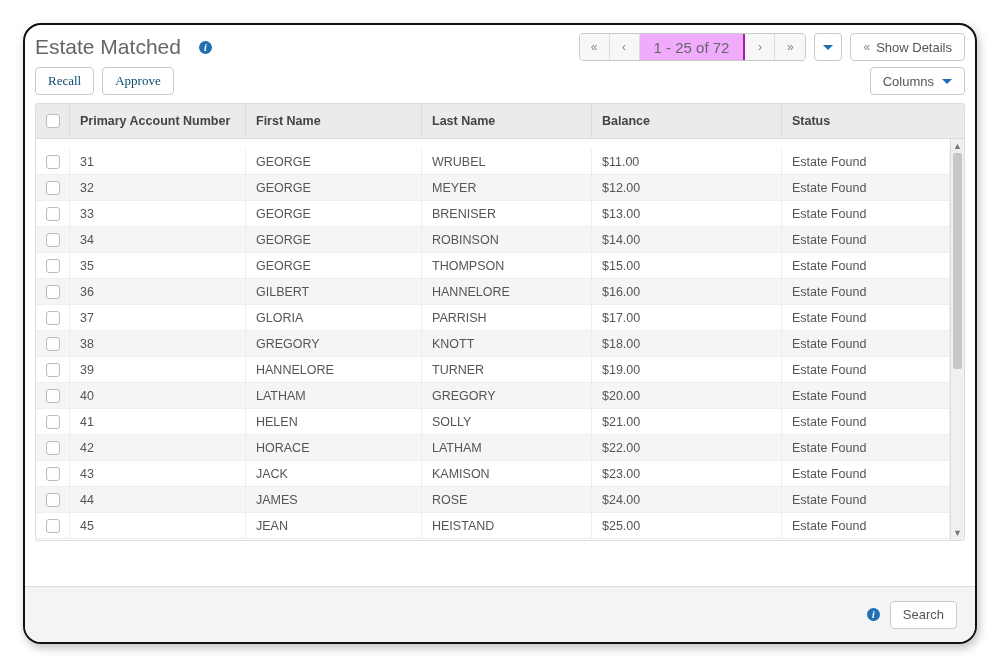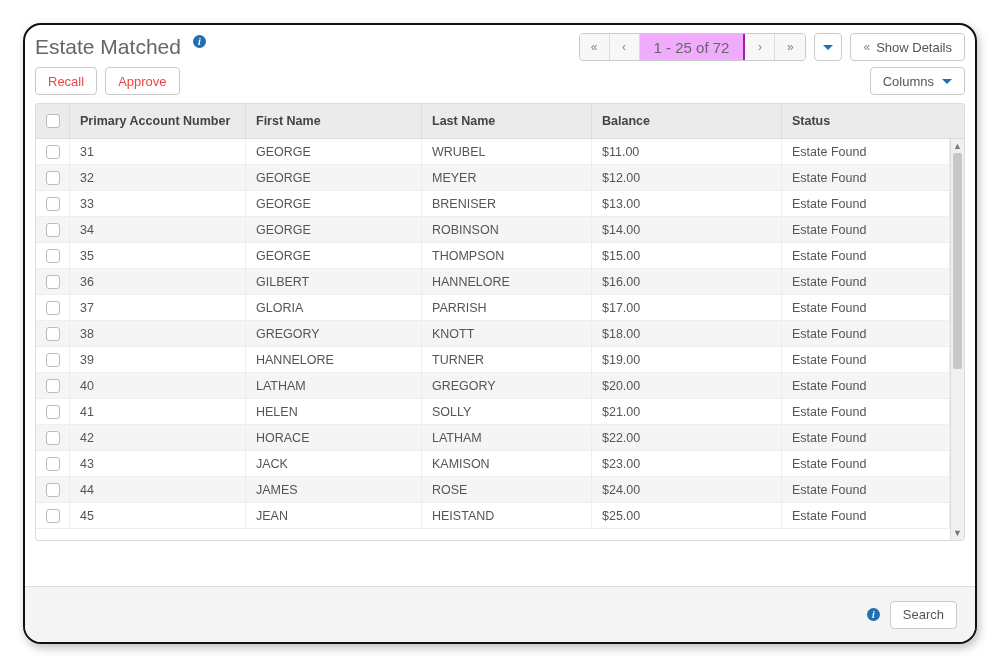--- a/index.html
+++ b/index.html
@@ -27,21 +27,22 @@
     background: #fff;
   }
   .top {
     display: flex;
     justify-content: space-between;
     align-items: center;
     padding: 8px 10px 4px 10px;
   }
   .title-wrap {
     display: flex;
-    gap: 12px;
+    align-items: center;
+    gap: 18px;
   }
   .title {
     font-size: 21px;
     color: #666;
     font-weight: 400;
   }
   .info-icon {
     width: 13px; height: 13px;
     background: #1f6fb2;
     border-radius: 50%;
@@ -113,21 +114,21 @@
   .chev { font-size: 12px; }
   .dbl-chev { letter-spacing: -4px; font-size: 12px; padding-right: 4px;}
   .show-details { gap: 6px; font-size: 13px; color:#555;}
   .actions {
     display: flex;
     justify-content: space-between;
     align-items: center;
     padding: 2px 10px 8px 10px;
   }
   .actions-left { display: flex; gap: 8px; }
-  .btn.dim { color: #ef4444; }
+  .btn.dim { color: #0c4a6e; font-family: Liberation Serif, serif; }
   .columns-btn { gap: 8px; }
 
   .grid-wrap {
     margin: 0 10px;
     border: 1px solid #dcdcdc;
     border-radius: 3px;
     height: 438px;
     display: flex;
     flex-direction: column;
     position: relative;
@@ -150,21 +151,21 @@
   .c3 { width: 170px; }
   .c4 { width: 190px; }
   .c5 { width: 170px; border-right: none; flex:1;}
   .grid-body {
     overflow: hidden;
     position: relative;
     flex: 1;
   }
   .grid-rows {
     position: absolute;
-    left:0; right:14px; top:0;
+    left:0; right:14px; top:10px;
   }
   .row {
     display: flex;
     border-bottom: 1px solid #eee;
     color: #555;
     font-size: 12.5px;
     height: 26px;
   }
   .row:nth-child(even) { background: #f5f5f5; }
   .row .col { border-right: 1px solid #eee; padding: 0 10px; }

